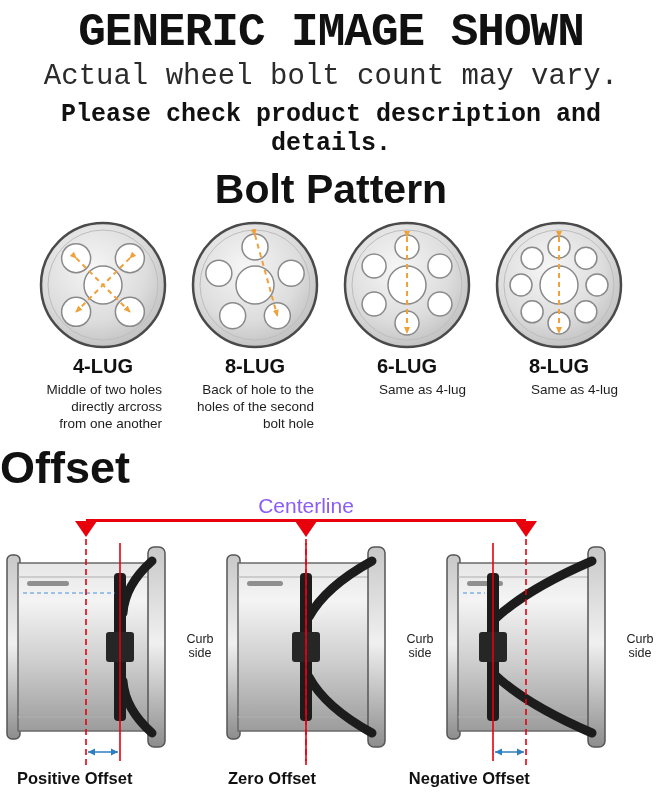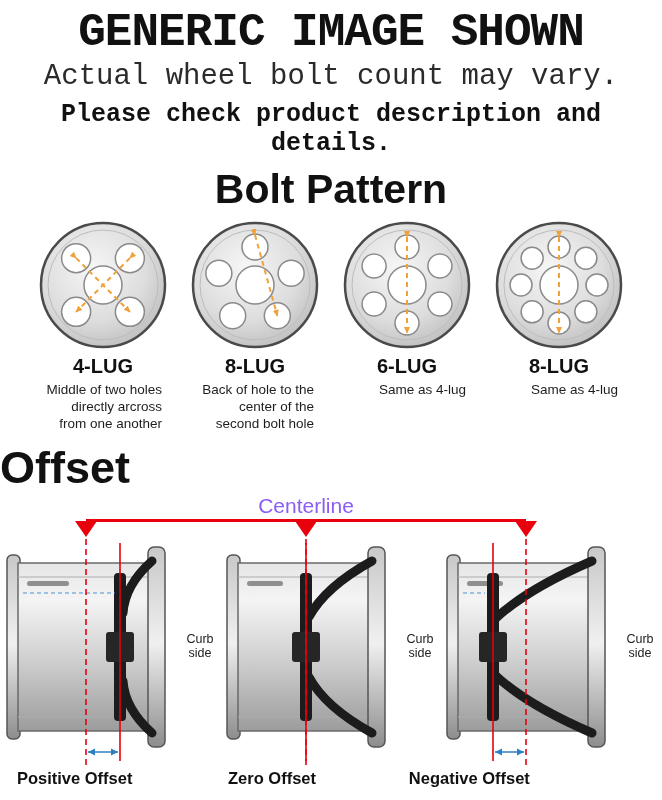--- a/index.html
+++ b/index.html
@@ -145,21 +145,21 @@
             <circle cx="66" cy="66" r="55" fill="none" stroke="#bdbdbd" stroke-width="1"></circle>
             <circle cx="66" cy="28" r="13" fill="#ffffff" stroke="#8a8a8a" stroke-width="1.5"></circle>
             <circle cx="102.14014761921584" cy="54.257354213751995" r="13" fill="#ffffff" stroke="#8a8a8a" stroke-width="1.5"></circle>
             <circle cx="88.33583958711398" cy="96.742645786248" r="13" fill="#ffffff" stroke="#8a8a8a" stroke-width="1.5"></circle>
             <circle cx="43.66416041288603" cy="96.742645786248" r="13" fill="#ffffff" stroke="#8a8a8a" stroke-width="1.5"></circle>
             <circle cx="29.85985238078417" cy="54.25735421375199" r="13" fill="#ffffff" stroke="#8a8a8a" stroke-width="1.5"></circle>
             <circle cx="66" cy="66" r="19" fill="#ffffff" stroke="#8a8a8a" stroke-width="1.5"></circle>
             <line x1="66" y1="16" x2="88.33583958711398" y2="96.742645786248" stroke="#f0a13a" stroke-width="2" stroke-dasharray="5 4" fill="none" marker-start="url(#oarrow)" marker-end="url(#oarrow)"></line>
           </svg>
         <div class="lug-label">8-LUG</div>
-        <div class="lug-desc">Back of hole to the center of the second bolt hole</div>
+        <div class="lug-desc">Back of hole to the holes of the second bolt hole</div>
       </div>
 
       <div class="bolt-unit">
         <svg class="lugsvg" viewBox="0 0 132 132">
             <circle cx="66" cy="66" r="62" fill="url(#wheelFace)" stroke="#4a4a4a" stroke-width="2.5"></circle>
             <circle cx="66" cy="66" r="55" fill="none" stroke="#bdbdbd" stroke-width="1"></circle>
             <circle cx="66" cy="28" r="12" fill="#ffffff" stroke="#8a8a8a" stroke-width="1.5"></circle>
             <circle cx="98.90896534380867" cy="47" r="12" fill="#ffffff" stroke="#8a8a8a" stroke-width="1.5"></circle>
             <circle cx="98.90896534380867" cy="85" r="12" fill="#ffffff" stroke="#8a8a8a" stroke-width="1.5"></circle>
             <circle cx="66" cy="104" r="12" fill="#ffffff" stroke="#8a8a8a" stroke-width="1.5"></circle>

